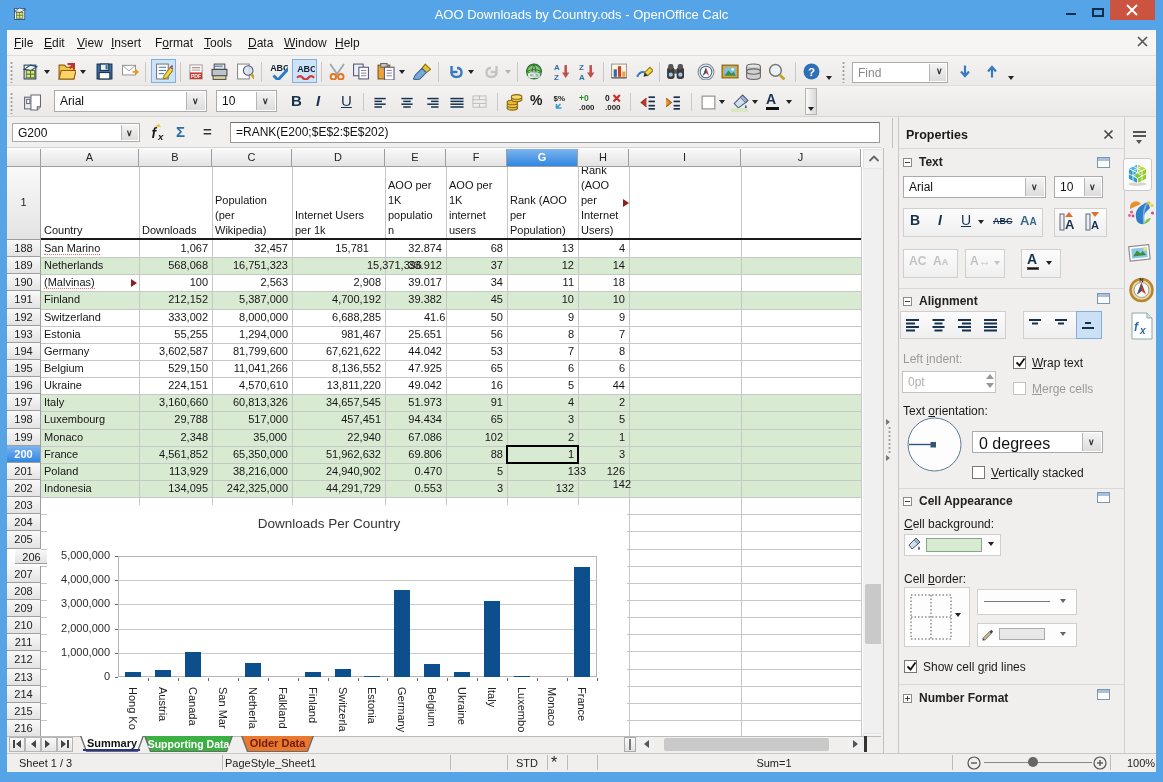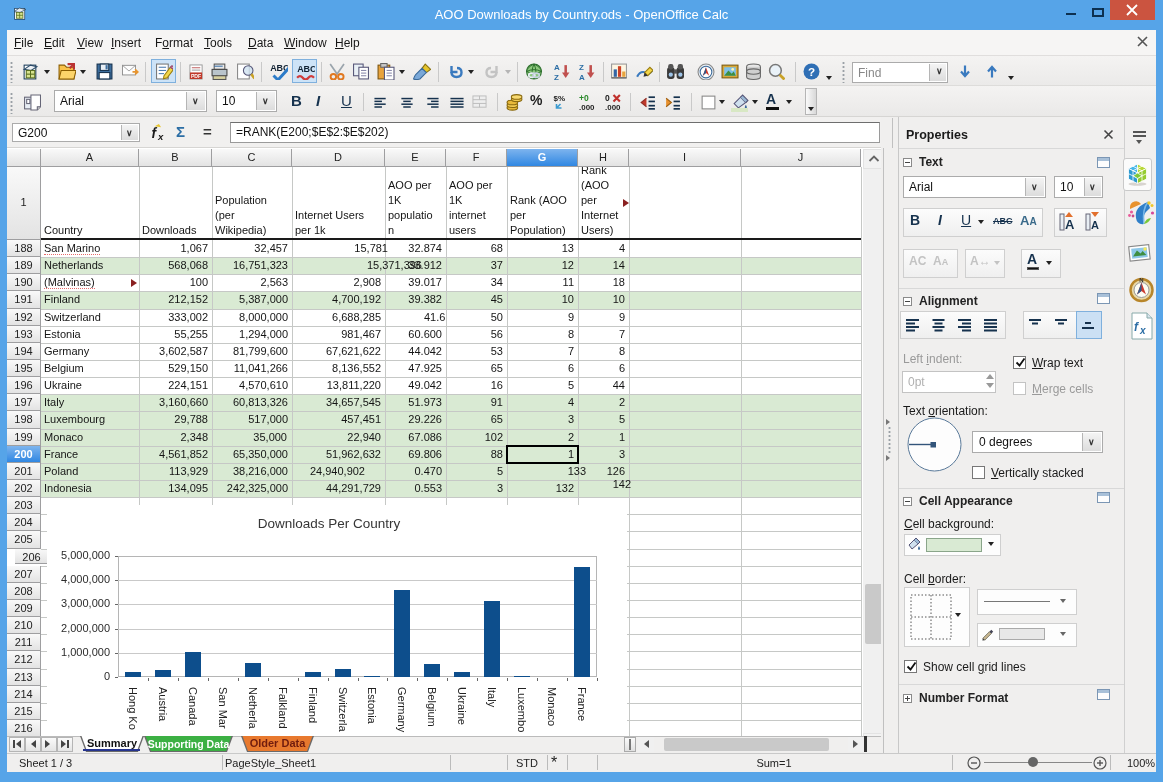--- a/index.html
+++ b/index.html
@@ -478,21 +478,21 @@
     <div style="font-size:11px;line-height:15px;color:#151515;">Rank (AOO<br>per<br>Population)</div>
   </div>
 <div class="abs" style="left:581px;top:167px;width:47px;height:71px;overflow:hidden;display:flex;align-items:flex-end;">
     <div style="font-size:11px;line-height:15px;color:#151515;">Rank<br>(AOO<br>per<br>Internet<br>Users)</div>
   </div>
 <div class="abs" style="left:623px;top:199px;width:0;height:0;border-top:4px solid transparent;border-bottom:4px solid transparent;border-left:6px solid #8a2020;"></div>
 <div class="abs" style="left:41px;top:238px;width:820px;height:2px;background:#1a1a1a;"></div>
 <div class="cell txt" style="left:41px;top:240px;width:97px;height:16px;line-height:16px;"><span style="border-bottom:1px dotted #e86a6a;">San Marino</span></div>
 <div class="cell num" style="left:139px;top:240px;width:72px;height:16px;line-height:16px;">1,067</div>
 <div class="cell num" style="left:212px;top:240px;width:79px;height:16px;line-height:16px;">32,457</div>
-<div class="cell num" style="left:299px;top:240px;width:92px;height:16px;line-height:16px;">15,781</div>
+<div class="cell num" style="left:280px;top:240px;width:92px;height:16px;line-height:16px;">15,781</div>
 <div class="cell num" style="left:385px;top:240px;width:60px;height:16px;line-height:16px;">32.874</div>
 <div class="cell num" style="left:446px;top:240px;width:60px;height:16px;line-height:16px;">68</div>
 <div class="cell num" style="left:507px;top:240px;width:70px;height:16px;line-height:16px;">13</div>
 <div class="cell num" style="left:578px;top:240px;width:50px;height:16px;line-height:16px;">4</div>
 <div class="cell txt" style="left:41px;top:257px;width:97px;height:16px;line-height:16px;">Netherlands</div>
 <div class="cell num" style="left:139px;top:257px;width:72px;height:16px;line-height:16px;">568,068</div>
 <div class="cell num" style="left:212px;top:257px;width:79px;height:16px;line-height:16px;">16,751,323</div>
 <div class="cell num" style="left:292px;top:257px;width:92px;height:16px;line-height:16px;margin-left:41px;">15,371,396</div>
 <div class="cell num" style="left:385px;top:257px;width:60px;height:16px;line-height:16px;">33.912</div>
 <div class="cell num" style="left:446px;top:257px;width:60px;height:16px;line-height:16px;">37</div>
@@ -520,21 +520,21 @@
 <div class="cell num" style="left:212px;top:309px;width:79px;height:16px;line-height:16px;">8,000,000</div>
 <div class="cell num" style="left:292px;top:309px;width:92px;height:16px;line-height:16px;">6,688,285</div>
 <div class="cell num" style="left:385px;top:309px;width:60px;height:16px;line-height:16px;padding-left:39px;">41.625</div>
 <div class="cell num" style="left:446px;top:309px;width:60px;height:16px;line-height:16px;">50</div>
 <div class="cell num" style="left:507px;top:309px;width:70px;height:16px;line-height:16px;">9</div>
 <div class="cell num" style="left:578px;top:309px;width:50px;height:16px;line-height:16px;">9</div>
 <div class="cell txt" style="left:41px;top:326px;width:97px;height:16px;line-height:16px;">Estonia</div>
 <div class="cell num" style="left:139px;top:326px;width:72px;height:16px;line-height:16px;">55,255</div>
 <div class="cell num" style="left:212px;top:326px;width:79px;height:16px;line-height:16px;">1,294,000</div>
 <div class="cell num" style="left:292px;top:326px;width:92px;height:16px;line-height:16px;">981,467</div>
-<div class="cell num" style="left:385px;top:326px;width:60px;height:16px;line-height:16px;">60.600</div>
+<div class="cell num" style="left:385px;top:326px;width:60px;height:16px;line-height:16px;">25.651</div>
 <div class="cell num" style="left:446px;top:326px;width:60px;height:16px;line-height:16px;">56</div>
 <div class="cell num" style="left:507px;top:326px;width:70px;height:16px;line-height:16px;">8</div>
 <div class="cell num" style="left:578px;top:326px;width:50px;height:16px;line-height:16px;">7</div>
 <div class="cell txt" style="left:41px;top:343px;width:97px;height:16px;line-height:16px;">Germany</div>
 <div class="cell num" style="left:139px;top:343px;width:72px;height:16px;line-height:16px;">3,602,587</div>
 <div class="cell num" style="left:212px;top:343px;width:79px;height:16px;line-height:16px;">81,799,600</div>
 <div class="cell num" style="left:292px;top:343px;width:92px;height:16px;line-height:16px;">67,621,622</div>
 <div class="cell num" style="left:385px;top:343px;width:60px;height:16px;line-height:16px;">44.042</div>
 <div class="cell num" style="left:446px;top:343px;width:60px;height:16px;line-height:16px;">53</div>
 <div class="cell num" style="left:507px;top:343px;width:70px;height:16px;line-height:16px;">7</div>
@@ -560,21 +560,21 @@
 <div class="cell num" style="left:212px;top:394px;width:79px;height:16px;line-height:16px;">60,813,326</div>
 <div class="cell num" style="left:292px;top:394px;width:92px;height:16px;line-height:16px;">34,657,545</div>
 <div class="cell num" style="left:385px;top:394px;width:60px;height:16px;line-height:16px;">51.973</div>
 <div class="cell num" style="left:446px;top:394px;width:60px;height:16px;line-height:16px;">91</div>
 <div class="cell num" style="left:507px;top:394px;width:70px;height:16px;line-height:16px;">4</div>
 <div class="cell num" style="left:578px;top:394px;width:50px;height:16px;line-height:16px;">2</div>
 <div class="cell txt" style="left:41px;top:411px;width:97px;height:17px;line-height:17px;">Luxembourg</div>
 <div class="cell num" style="left:139px;top:411px;width:72px;height:17px;line-height:17px;">29,788</div>
 <div class="cell num" style="left:212px;top:411px;width:79px;height:17px;line-height:17px;">517,000</div>
 <div class="cell num" style="left:292px;top:411px;width:92px;height:17px;line-height:17px;">457,451</div>
-<div class="cell num" style="left:385px;top:411px;width:60px;height:17px;line-height:17px;">29.226</div>
+<div class="cell num" style="left:385px;top:411px;width:60px;height:17px;line-height:17px;">94.434</div>
 <div class="cell num" style="left:446px;top:411px;width:60px;height:17px;line-height:17px;">65</div>
 <div class="cell num" style="left:507px;top:411px;width:70px;height:17px;line-height:17px;">3</div>
 <div class="cell num" style="left:578px;top:411px;width:50px;height:17px;line-height:17px;">5</div>
 <div class="cell txt" style="left:41px;top:429px;width:97px;height:16px;line-height:16px;">Monaco</div>
 <div class="cell num" style="left:139px;top:429px;width:72px;height:16px;line-height:16px;">2,348</div>
 <div class="cell num" style="left:212px;top:429px;width:78px;height:16px;line-height:16px;">35,000</div>
 <div class="cell num" style="left:292px;top:429px;width:92px;height:16px;line-height:16px;">22,940</div>
 <div class="cell num" style="left:385px;top:429px;width:60px;height:16px;line-height:16px;">67.086</div>
 <div class="cell num" style="left:446px;top:429px;width:60px;height:16px;line-height:16px;">102</div>
 <div class="cell num" style="left:507px;top:429px;width:70px;height:16px;line-height:16px;">2</div>
@@ -583,21 +583,21 @@
 <div class="cell num" style="left:139px;top:446px;width:72px;height:16px;line-height:16px;">4,561,852</div>
 <div class="cell num" style="left:212px;top:446px;width:79px;height:16px;line-height:16px;">65,350,000</div>
 <div class="cell num" style="left:292px;top:446px;width:92px;height:16px;line-height:16px;">51,962,632</div>
 <div class="cell num" style="left:385px;top:446px;width:60px;height:16px;line-height:16px;">69.806</div>
 <div class="cell num" style="left:446px;top:446px;width:60px;height:16px;line-height:16px;">88</div>
 <div class="cell num" style="left:507px;top:446px;width:70px;height:16px;line-height:16px;">1</div>
 <div class="cell num" style="left:578px;top:446px;width:50px;height:16px;line-height:16px;">3</div>
 <div class="cell txt" style="left:41px;top:463px;width:97px;height:16px;line-height:16px;">Poland</div>
 <div class="cell num" style="left:139px;top:463px;width:72px;height:16px;line-height:16px;">113,929</div>
 <div class="cell num" style="left:212px;top:463px;width:79px;height:16px;line-height:16px;">38,216,000</div>
-<div class="cell num" style="left:276px;top:463px;width:92px;height:32px;line-height:16px;">24,940,902</div>
+<div class="cell num" style="left:292px;top:463px;width:92px;height:32px;line-height:16px;">24,940,902</div>
 <div class="cell num" style="left:385px;top:463px;width:60px;height:16px;line-height:16px;">0.470</div>
 <div class="cell num" style="left:446px;top:463px;width:60px;height:16px;line-height:16px;">5</div>
 <div class="cell num" style="left:507px;top:463px;width:82px;height:16px;line-height:16px;">133</div>
 <div class="cell num" style="left:578px;top:463px;width:50px;height:16px;line-height:16px;">126</div>
 <div class="cell txt" style="left:41px;top:480px;width:97px;height:16px;line-height:16px;">Indonesia</div>
 <div class="cell num" style="left:139px;top:480px;width:72px;height:16px;line-height:16px;">134,095</div>
 <div class="cell num" style="left:212px;top:480px;width:79px;height:16px;line-height:16px;">242,325,000</div>
 <div class="cell num" style="left:292px;top:480px;width:92px;height:16px;line-height:16px;">44,291,729</div>
 <div class="cell num" style="left:385px;top:480px;width:60px;height:16px;line-height:16px;">0.553</div>
 <div class="cell num" style="left:446px;top:480px;width:60px;height:16px;line-height:16px;">3</div>
@@ -853,21 +853,21 @@
 <div class="cblbl" style="left:1032px;top:356px;"><u>W</u>rap text</div>
 <div class="cb" style="left:1013px;top:382px;border-color:#c3c3c3;"></div>
 <div class="cblbl" style="left:1032px;top:382px;color:#9a9a9a;"><u>M</u>erge cells</div>
 <div class="abs" style="left:903px;top:404px;font-size:12px;color:#1a1a1a;">Text <u>o</u>rientation:</div>
 <svg class="abs" style="left:906px;top:416px;" width="57" height="57" viewBox="0 0 57 57">
     <circle cx="28.5" cy="28.5" r="26.5" fill="#fdfdfd" stroke="#5a7a9a"></circle>
     <line x1="28.5" y1="28.5" x2="3" y2="28.5" stroke="#33557a" stroke-width="1.4"></line>
     <rect x="24.5" y="26" width="5.5" height="5.5" fill="#33557a"></rect>
   </svg>
 <div class="combo" style="left:972px;top:431px;width:131px;height:22px;">
-    <span style="position:absolute;left:6px;top:3px;font-size:12px;color:#111;">0 degrees</span>
+    <span style="position:absolute;left:6px;top:3px;font-size:16px;color:#111;">0 degrees</span>
     <div class="arrowbtn" style="width:19px;">
       <span style="position:absolute;left:5px;top:4px;font-size:9px;color:#333;font-weight:bold;">∨</span>
     </div>
   </div>
 <div class="cb" style="left:972px;top:466px;"></div>
 <div class="cblbl" style="left:991px;top:466px;"><u>V</u>ertically stacked</div>
 <div class="abs" style="left:899px;top:488px;width:225px;height:1px;background:#d8d8d8;"></div>
 <div class="abs" style="left:903px;top:497px;width:9px;height:9px;border:1px solid #8a8a8a;background:#fff;"></div>
 <div class="abs" style="left:905px;top:501px;width:5px;height:1px;background:#444;"></div>
 <div class="secthdr" style="left:919px;top:494px;">Cell Appearance</div>

